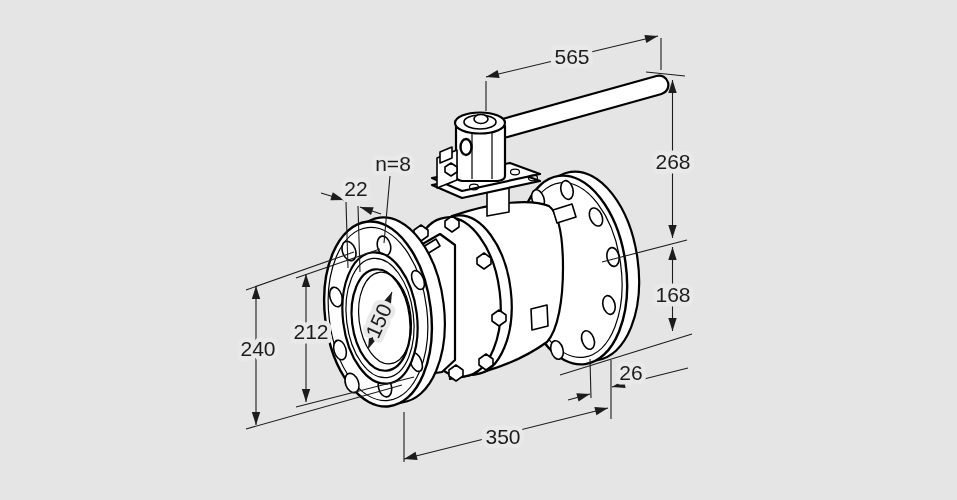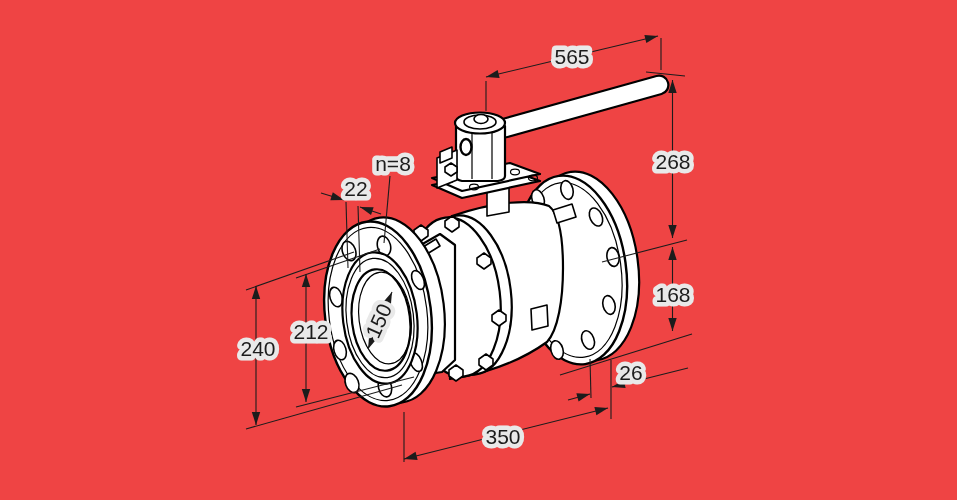--- a/index.html
+++ b/index.html
@@ -1,19 +1,19 @@
 <!DOCTYPE html>
 <html><head>
 <meta charset="utf-8">
 <style>
   html,body{margin:0;padding:0;}
   .canvas{
     position:relative;
     width:957px;height:500px;
-    background:#ef4444;
+    background:#e5e5e5;
     overflow:hidden;
     font-family:"Liberation Sans", sans-serif;
   }
   svg{display:block;}
   .outline{fill:#ffffff;stroke:#000000;stroke-width:2.2;stroke-linejoin:round;}
   .outline-thick{fill:#ffffff;stroke:#000000;stroke-width:2.4;stroke-linejoin:round;}
   .detail{fill:none;stroke:#000000;stroke-width:1.2;}
   .detail-f{fill:#ffffff;stroke:#000000;stroke-width:1.6;stroke-linejoin:round;}
   .dim{stroke:#1c1c1c;stroke-width:1.1;fill:none;}
   .dimtext{

